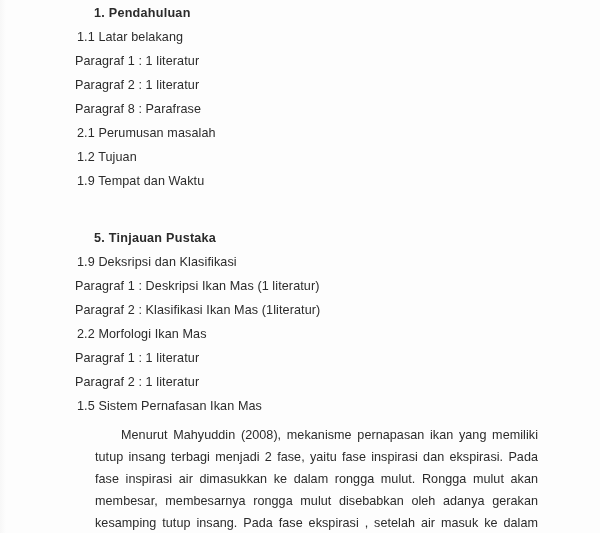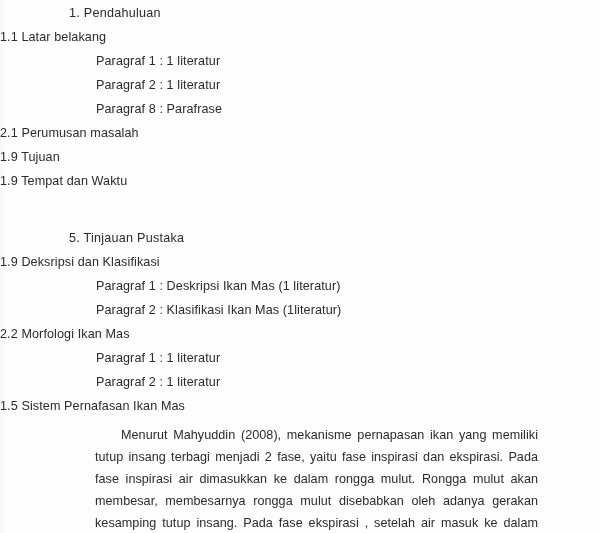--- a/index.html
+++ b/index.html
@@ -44,29 +44,30 @@
   }
   .line {
     color: #2b2b2b;
     font-size: 12.6px;
     line-height: 24px;
     height: 24px;
     white-space: nowrap;
     letter-spacing: 0.1px;
   }
   .lvl-head {
-    font-weight: normal;
+    font-weight: bold;
     font-size: 12.6px;
-    padding-left: 69px;
+    padding-left: 94px;
     letter-spacing: 0.25px;
   }
   .lvl-sec {
+    padding-left: 77px;
   }
   .lvl-sub {
-    padding-left: 96px;
+    padding-left: 75px;
   }
   .spacer {
     height: 33px;
   }
 
   
   .body-para {
     margin: 0;
     padding: 0;
     margin-left: 95px;
@@ -89,21 +90,21 @@
 <div id="page">
   <div class="doc">
 
     <div class="outline">
       <div class="line lvl-head">1. Pendahuluan</div>
       <div class="line lvl-sec">1.1 Latar belakang</div>
       <div class="line lvl-sub">Paragraf 1 : 1 literatur</div>
       <div class="line lvl-sub">Paragraf 2 : 1 literatur</div>
       <div class="line lvl-sub">Paragraf 8 : Parafrase</div>
       <div class="line lvl-sec">2.1 Perumusan masalah</div>
-      <div class="line lvl-sec">1.9 Tujuan</div>
+      <div class="line lvl-sec">1.2 Tujuan</div>
       <div class="line lvl-sec">1.9 Tempat dan Waktu</div>
       <div class="spacer"></div>
       <div class="line lvl-head">5. Tinjauan Pustaka</div>
       <div class="line lvl-sec">1.9 Deksripsi dan Klasifikasi</div>
       <div class="line lvl-sub">Paragraf 1 : Deskripsi Ikan Mas (1 literatur)</div>
       <div class="line lvl-sub">Paragraf 2 : Klasifikasi Ikan Mas (1literatur)</div>
       <div class="line lvl-sec">2.2 Morfologi Ikan Mas</div>
       <div class="line lvl-sub">Paragraf 1 : 1 literatur</div>
       <div class="line lvl-sub">Paragraf 2 : 1 literatur</div>
       <div class="line lvl-sec">1.5 Sistem Pernafasan Ikan Mas</div>

